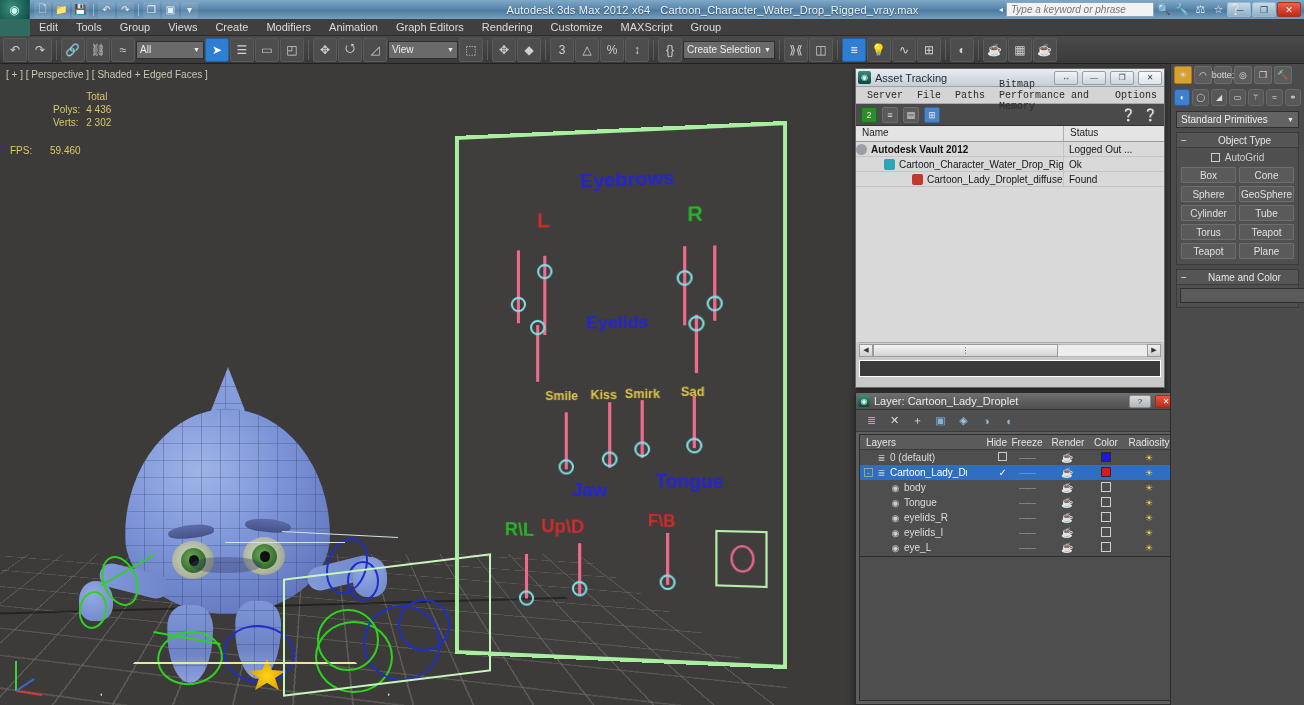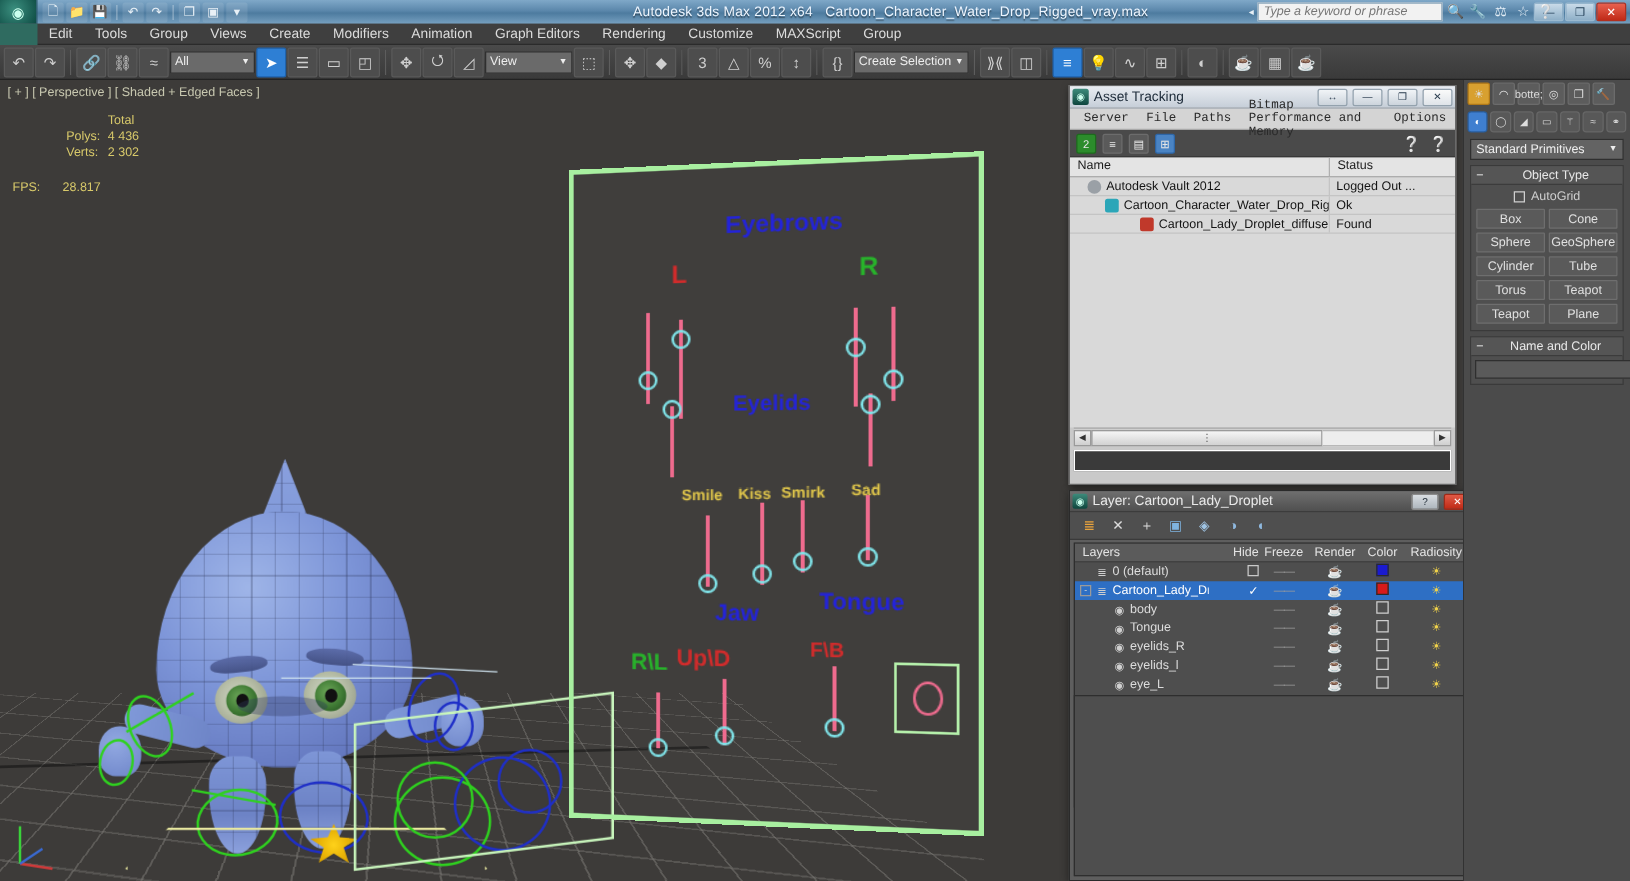--- a/index.html
+++ b/index.html
@@ -472,21 +472,21 @@
           <td>2 302</td>
           </tr>
     </tbody>
       </table>
   </div>
   <div id="vp-fps">
     <table>
         <tbody>
           <tr>
       <td style="width:38px">FPS:</td>
-      <td>28.817</td>
+      <td>59.460</td>
     </tr>
         </tbody>
       </table>
   </div>
 
   <div id="ground"></div>
   <div id="ground-dark"></div>
 
   <div id="char">
     <div class="drop-tip">
@@ -622,21 +622,21 @@
       <div class="aw-tico plain" style="color:#2a5fa8;font-size:12px">❔</div>
       <div class="aw-tico plain" style="color:#777;font-size:12px">❔</div>
     </div>
   </div>
   <div class="aw-listhead">
     <div class="c1">Name</div>
     <div class="c2">Status</div>
   </div>
   <div class="aw-rows">
     <div class="aw-row">
-      <div class="n" style="padding-left:14px;">
+      <div class="n" style="font-weight:bold;">
         <span class="rico" style="background:#9aa0a6;border-radius:50%;"></span>
         <span>Autodesk Vault 2012</span>
       </div>
       <div class="s">Logged Out ...</div>
     </div>
     <div class="aw-row">
       <div class="n" style="padding-left:28px;">
         <span class="rico" style="background:#2ba6b8;"></span>
         <span>Cartoon_Character_Water_Drop_Rigged_...</span>
       </div>

